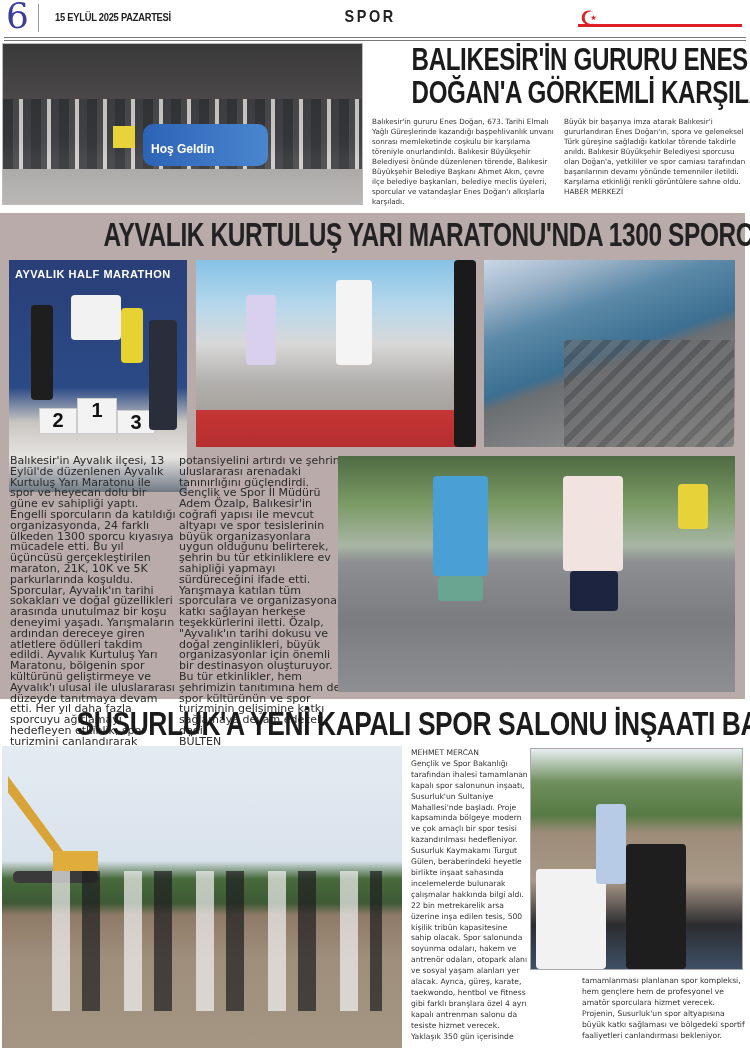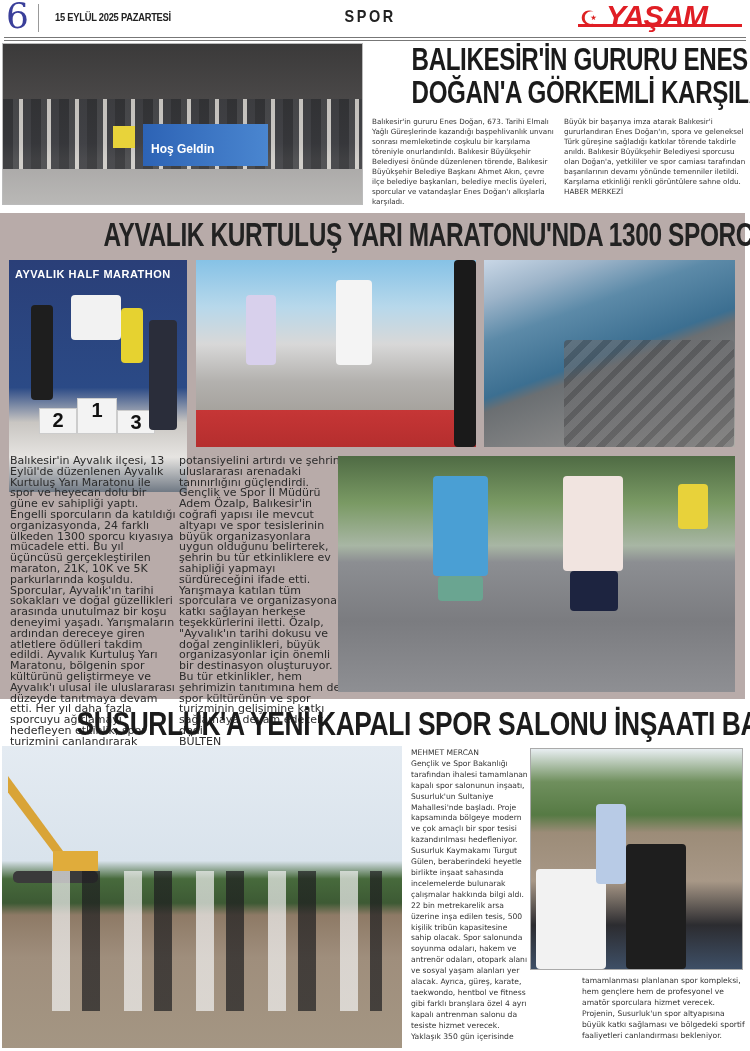--- a/index.html
+++ b/index.html
@@ -21,21 +21,21 @@
 
   
   .photo { position: absolute; overflow: hidden; }
   .photo .lbl { position: absolute; font-family: "Liberation Sans", sans-serif; font-weight: bold; }
 
   
   .a1-photo { left: 2px; top: 43px; width: 361px; height: 162px; border: 1px solid #bbb;
     background: linear-gradient(180deg, #3b3a3a 0%, #4a4848 35%, #5b5a5c 50%, #6a6a70 62%, #a9a7a6 72%, #b9b8b6 100%); }
   .a1-crowd { position: absolute; left: 0; top: 55px; width: 361px; height: 70px;
     background: repeating-linear-gradient(90deg, #2d2e31 0 10px, #444548 10px 16px, #d9d6d1 16px 20px, #3a3b3f 20px 28px); opacity: 0.85; }
-  .a1-banner { position: absolute; left: 140px; top: 80px; width: 125px; height: 42px; background: linear-gradient(90deg,#2d63b5,#4a86d0); }
+  .a1-banner { position: absolute; left: 140px; top: 80px; width: 125px; height: 42px; background: linear-gradient(90deg,#2d63b5,#4a86d0); border-radius: 10px; }
   .a1-banner-text { position: absolute; left: 8px; top: 18px; color: #fff; font-size: 12px; font-family: "Liberation Sans", sans-serif; font-weight: bold; }
   .a1-yellow { position: absolute; left: 110px; top: 82px; width: 22px; height: 22px; background: #e8d33a; }
 
   .a1-title { position: absolute; left: 370px; top: 43px; width: 378px; text-align: center; font-family: "Liberation Sans", sans-serif; font-weight: bold; font-size: 31px; line-height: 33px; color: #1b1b1b; transform: scaleX(0.78); transform-origin: center top; letter-spacing: -0.5px; white-space: nowrap; }
   .a1-col { position: absolute; top: 117px; width: 182px; font-size: 7.2px; line-height: 10px; color: #333; }
   .a1-col.c1 { left: 372px; }
   .a1-col.c2 { left: 564px; }
   .signature { text-align: left; display: block; }
 
   
@@ -71,21 +71,20 @@
 </head>
 <body>
 
 <header class="masthead">
   <div class="page-no">6</div>
   <div class="page-no-sep"></div>
   <div class="date">15 EYLÜL 2025 PAZARTESİ</div>
   <div class="section">SPOR</div>
   <div class="logo">
     <span class="logo-moon">☪</span>
-    <span class="logo-text">YAŞAM</span>
     <span class="logo-bar"></span>
   </div>
 </header>
 <div class="rule1"></div>
 <div class="rule2"></div>
 
 <section>
   <div class="photo a1-photo">
     <div class="a1-crowd"></div>
     <div class="a1-yellow"></div>

